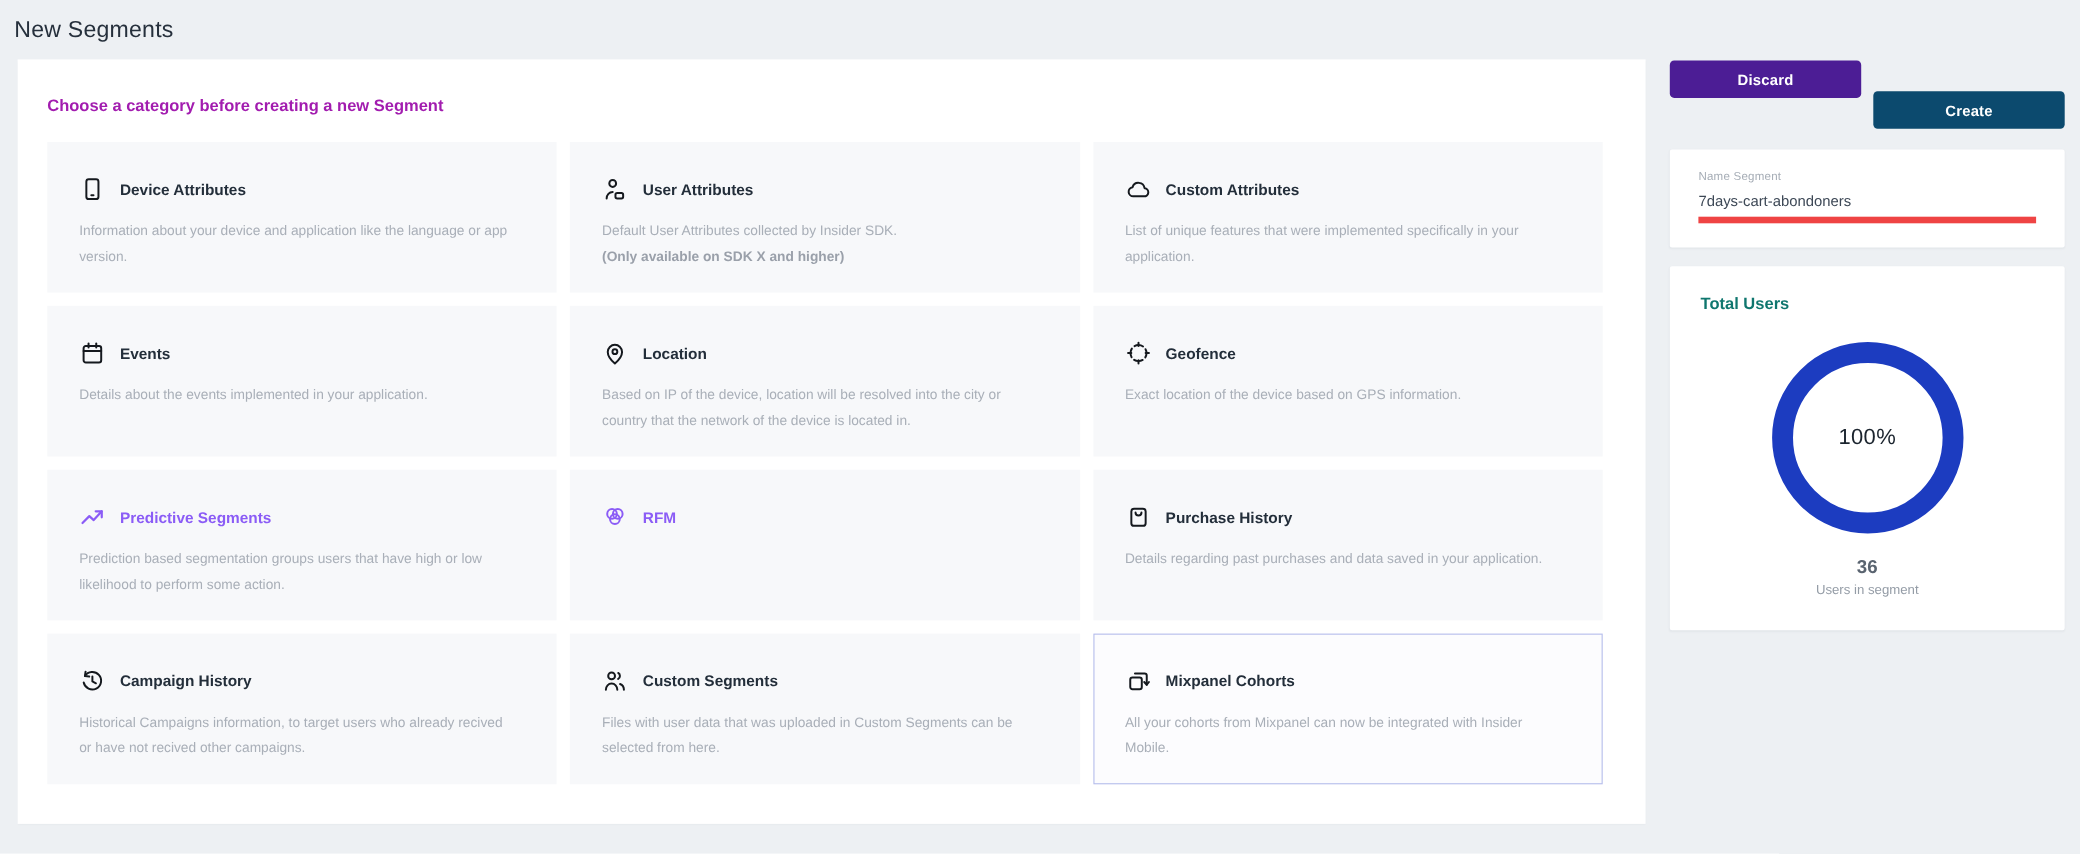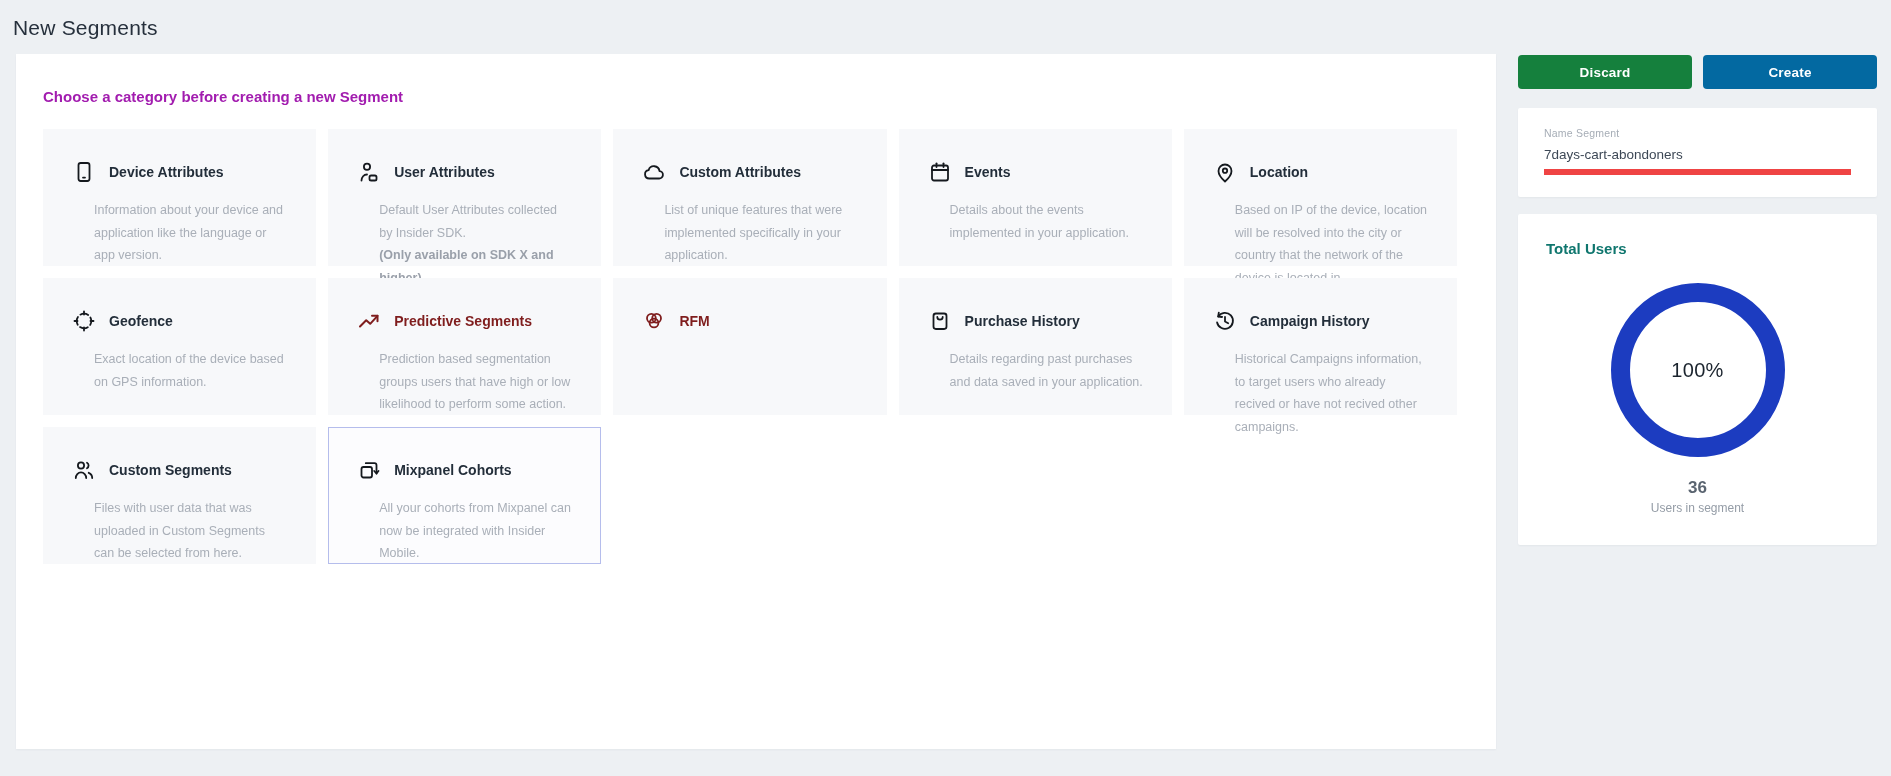--- a/index.html
+++ b/index.html
@@ -22,62 +22,61 @@
     background: #ffffff;
     box-shadow: 0 1px 2px rgba(40,50,70,0.05);
   }
   .main-heading {
     margin: 34px 0 0 27px;
     font-size: 15px; font-weight: 700; color: #a21caf;
   }
   .cards-grid {
     margin: 24px 39px 0 27px;
     display: grid;
-    grid-template-columns: repeat(5, 1fr);
+    grid-template-columns: repeat(3, 1fr);
     grid-auto-rows: 137px;
     gap: 12px;
   }
   .card {
     background: #f7f8fa;
     padding: 30px 28px 18px 28px;
     cursor: pointer;
     border: 1px solid transparent;
   }
   .card.selected {
     background: #fcfcfe;
     border: 1px solid #b5bdec;
   }
   .card-head {
     display: flex; align-items: center; gap: 13px;
     margin-bottom: 15px;
   }
   .card-icon { width: 24px; height: 24px; flex: 0 0 24px; color: #15191e; }
   .card-icon svg { width: 100%; height: 100%; display: block; }
   .card-label { font-size: 14px; font-weight: 700; color: #232e3a; }
-  .card.accent .card-label, .card.accent .card-icon { color: #7f1d1d; }
+  .card.accent .card-label, .card.accent .card-icon { color: #8b5cf6; }
   .card-desc {
     font-size: 12.5px; color: #a9afb8; line-height: 1.8;
     max-width: 395px;
-    margin-left: 22px;
   }
   .card-desc-bold { font-weight: 700; color: #9aa0aa; }
 
   .sidebar {
     position: absolute; left: 1518px; top: 55px; width: 359px;
   }
   .action-row { display: flex; gap: 11px; }
   .btn {
     flex: 1; height: 34px;
     border: none; border-radius: 4px;
     color: #ffffff; font-family: "Liberation Sans", sans-serif;
     font-size: 13.5px; font-weight: 700;
     cursor: pointer; letter-spacing: 0.2px;
   }
-  .btn-discard { background: #15803d; }
-  .btn-create  { background: #0369a1; }
+  .btn-discard { background: #4c1d95; }
+  .btn-create  { background: #0c4a6e; margin-top: 28px; }
 
   .panel-card {
     background: #ffffff;
     box-shadow: 0 1px 2px rgba(40,50,70,0.05);
     border-radius: 2px;
   }
   .name-card { margin-top: 19px; padding: 19px 26px 22px 26px; }
   .name-label {
     font-size: 10.5px; color: #a6adb6; letter-spacing: 0.2px;
     display: block; margin-bottom: 6px;

